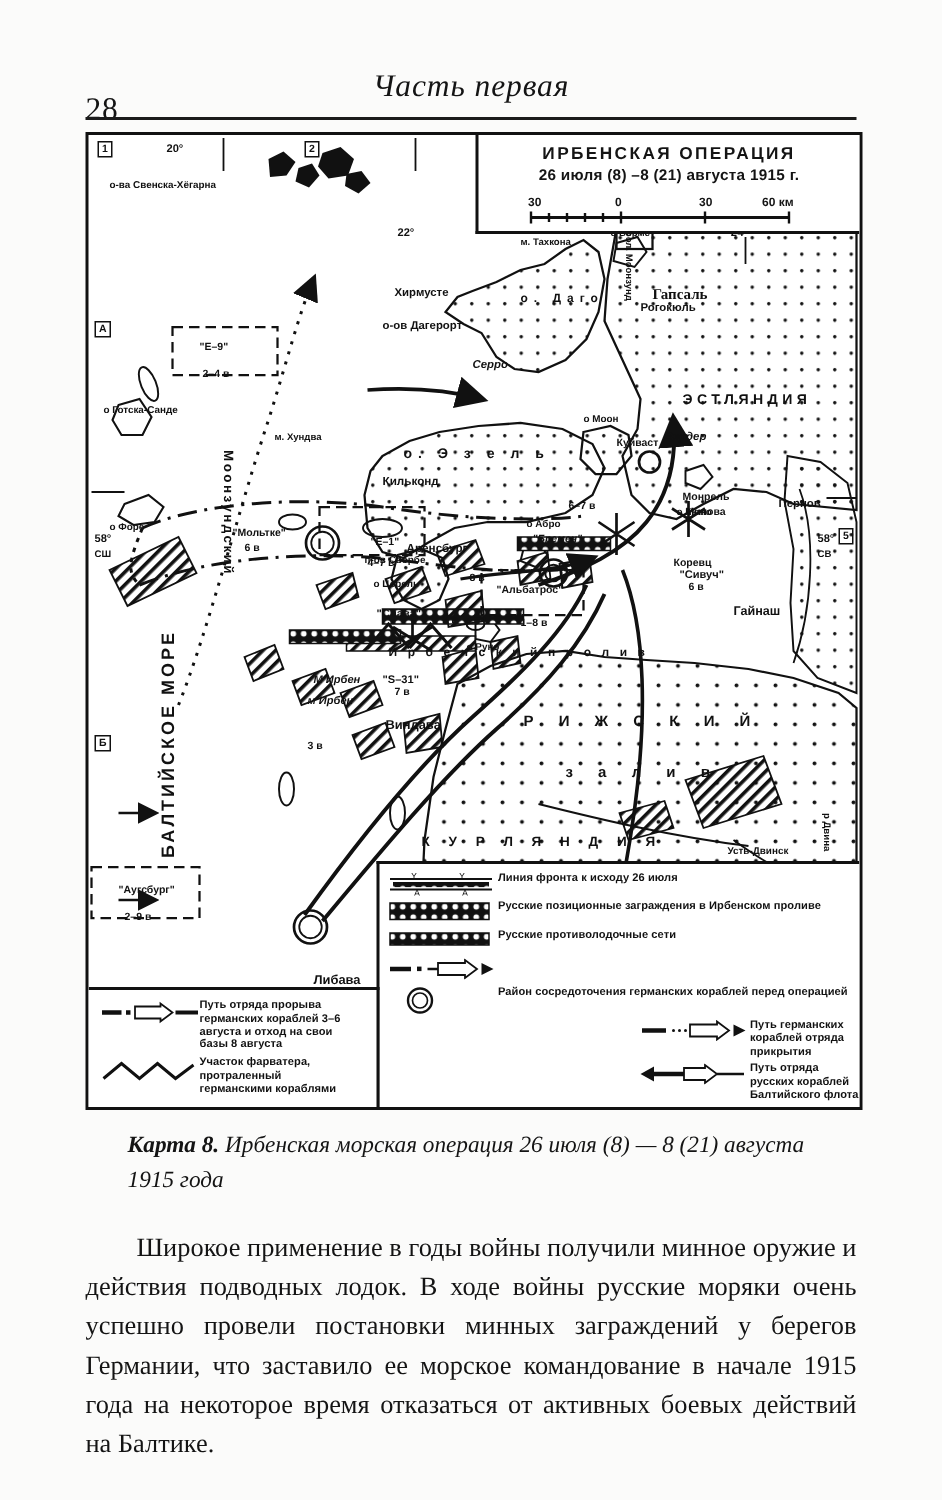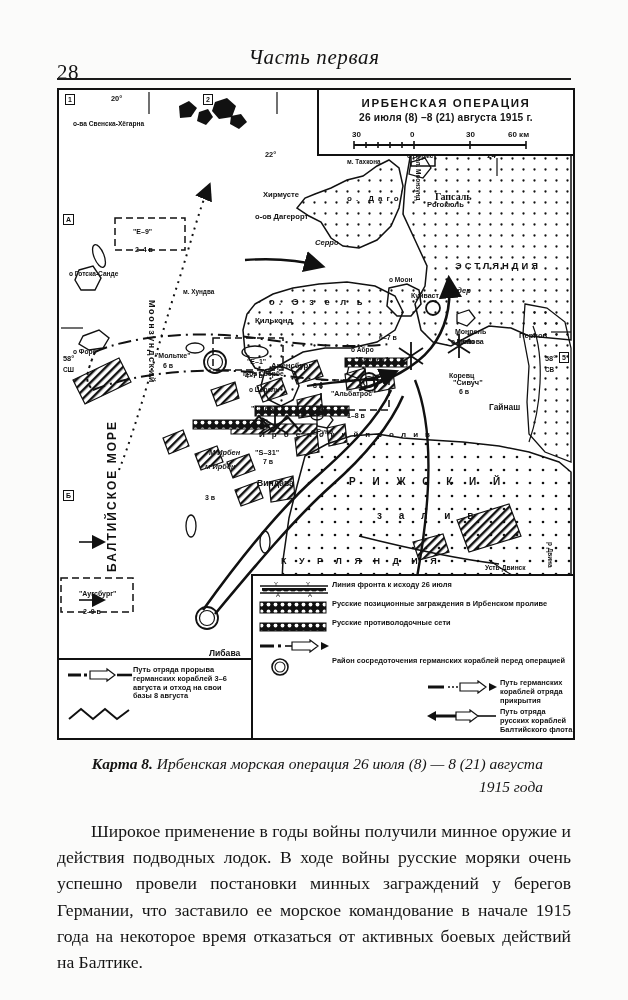--- a/index.html
+++ b/index.html
@@ -45,21 +45,21 @@
            box-sizing:border-box;}
   .lrow{display:flex;align-items:flex-start;margin:0 0 3px 0;}
   .lsym{width:74px;min-width:74px;height:15px;position:relative;margin-top:1px;}
   .ltxt{font-family:"Liberation Sans",sans-serif;font-weight:700;
         font-size:7.4px;line-height:8.8px;color:#111;letter-spacing:.05px;}
   .legend .inner{padding:5px 0 0 5px;}
   .legend2 .inner{padding:6px 21px 0 8px;}
 
   
   .caption{position:absolute;left:85px;width:458px;top:752px;
-           text-align:right;font-style:italic;font-size:15.5px;line-height:23px;}
+           text-align:left;font-style:italic;font-size:15.5px;line-height:23px;}
   .caption b{font-style:italic;font-weight:700;}
 
   
   .body{position:absolute;left:57px;width:514px;top:818px;
         font-size:17.6px;line-height:26.2px;text-align:justify;}
   .body p{margin:0;text-indent:34px;}
 </style>
 </head>
 <body>
 
@@ -472,20 +472,21 @@
             </svg>
           </div>
           <div class="ltxt">Путь отряда прорыва германских кораблей 3–6 августа и отход на свои базы 8 августа</div>
         </div>
         <div class="lrow" style="margin-top:3px">
           <div class="lsym" style="width:66px;min-width:66px;height:18px;">
             <svg width="66" height="18">
               <path d="M2,14 L14,4 L26,14 L38,4 L50,14 L62,5" fill="none" stroke="#111" stroke-width="2"></path>
             </svg>
           </div>
+          <div class="ltxt">Участок фарватера, протраленный германскими кораблями</div>
         </div>
       </div>
     </div>
   </div>
 
   <div class="caption">
     <b>Карта 8.</b><span> Ирбенская морская операция 26 июля (8) — 8 (21) августа 1915 года</span>
   </div>
 
   <div class="body">

